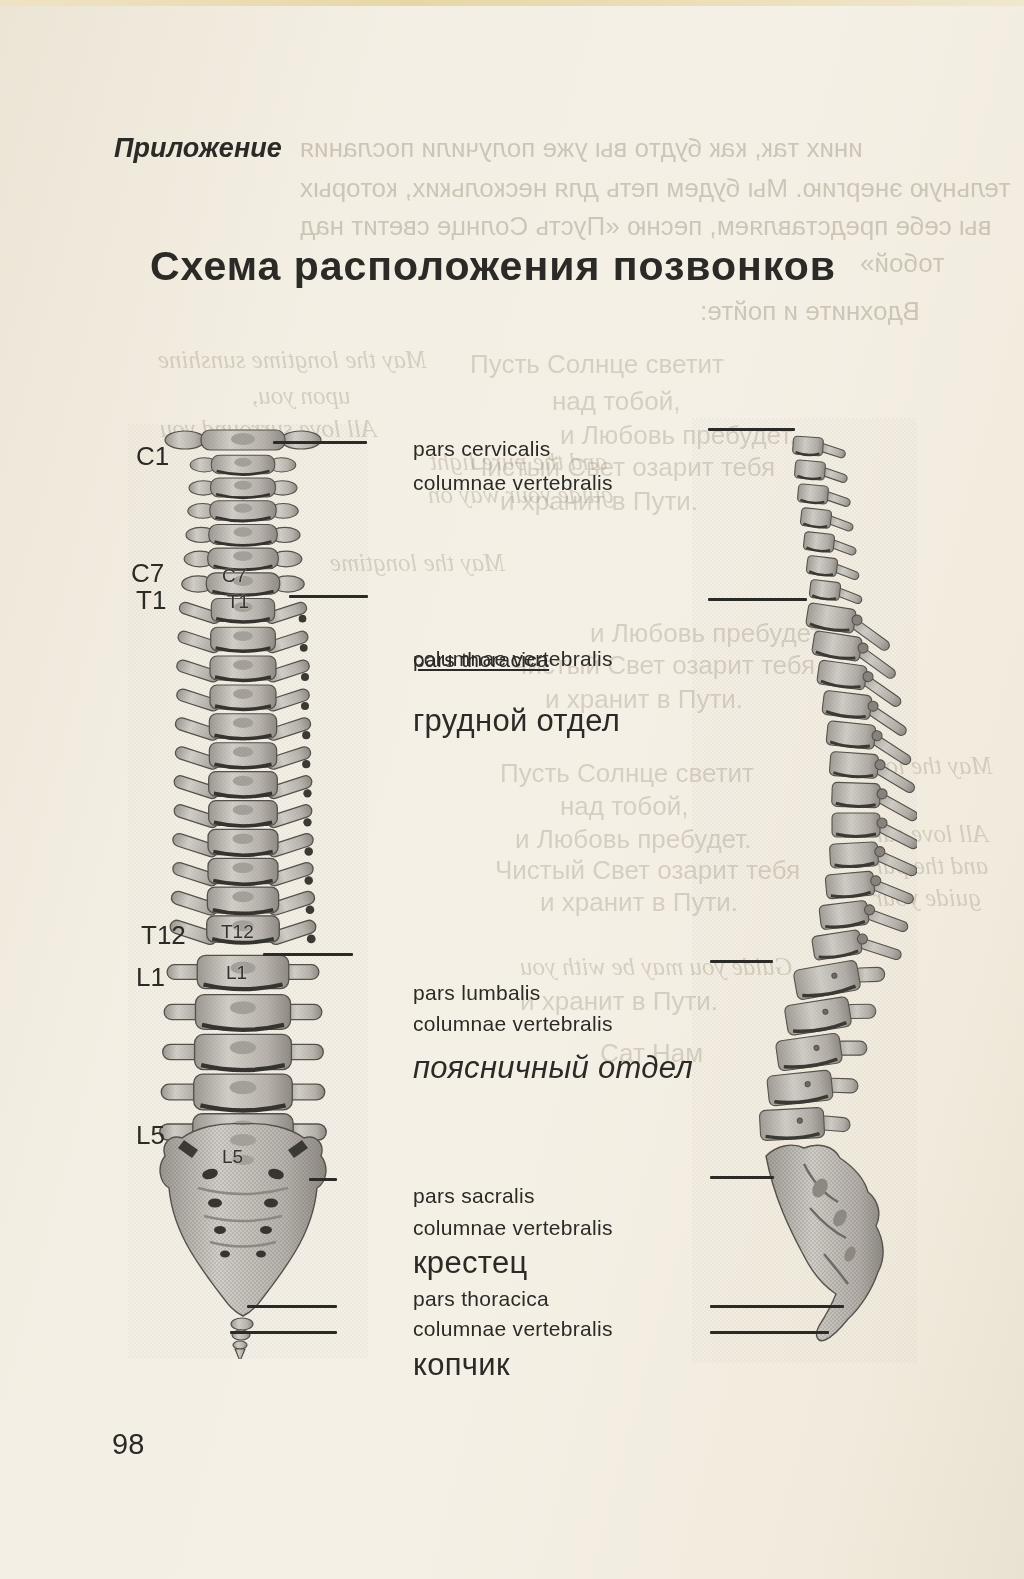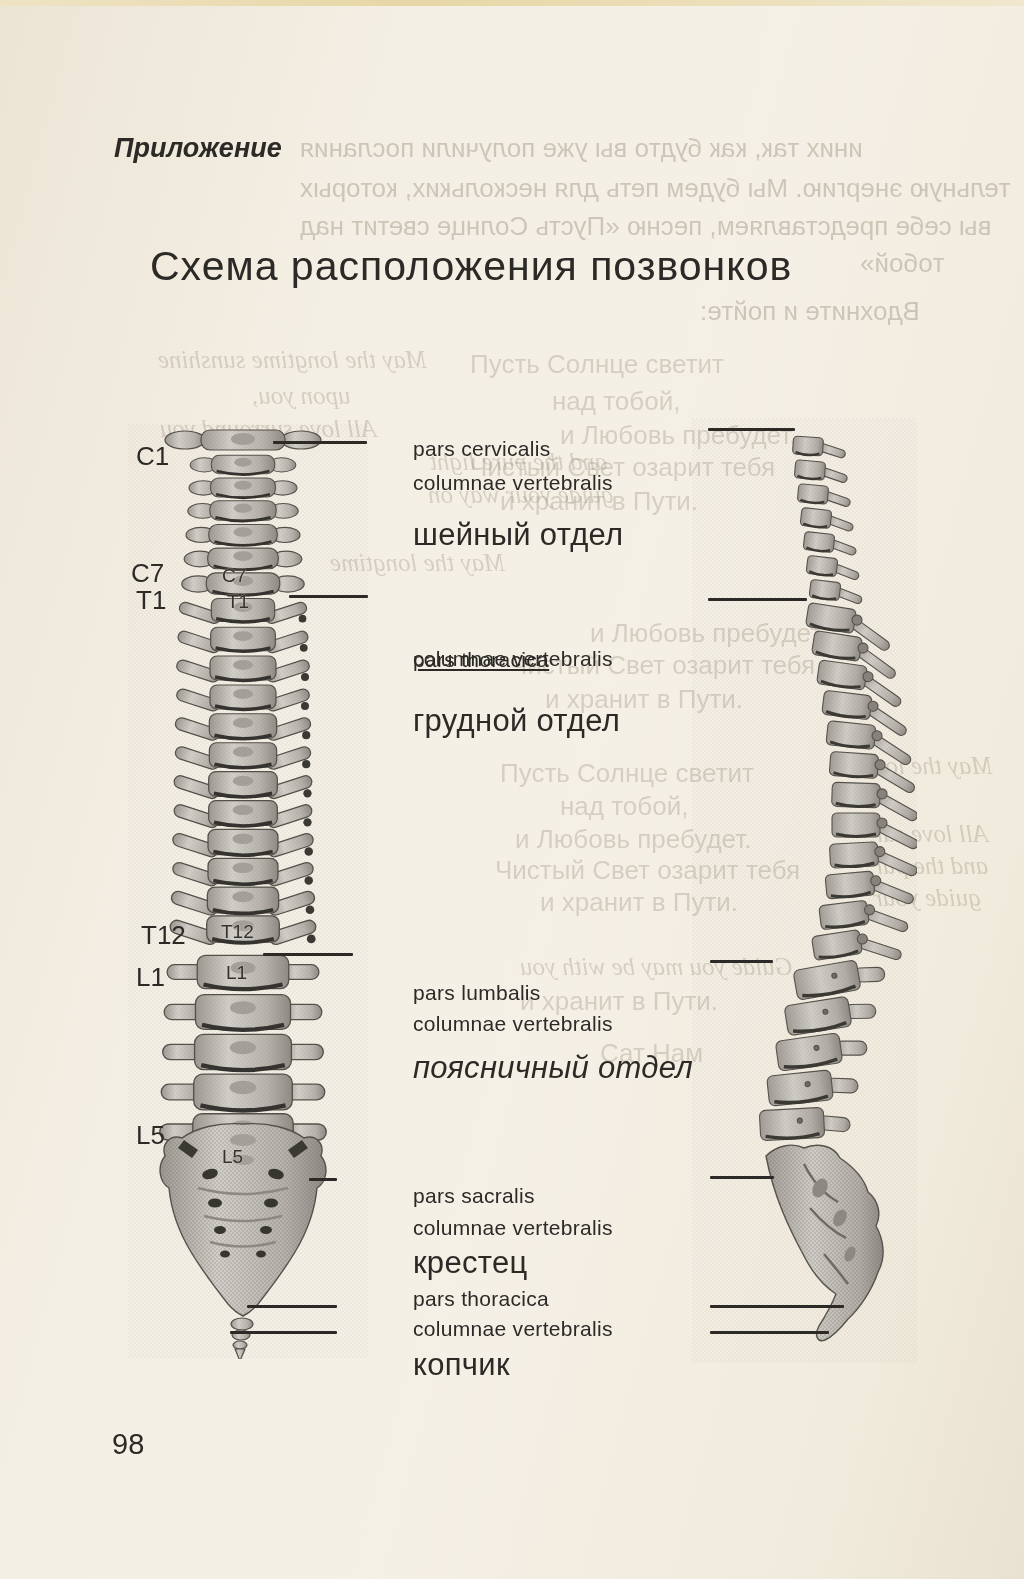--- a/index.html
+++ b/index.html
@@ -2,21 +2,21 @@
 <html><head>
 <meta charset="utf-8">
 <style>
   html,body{margin:0;padding:0;background:#cfc9bb;}
   .page{position:relative;width:1024px;height:1579px;overflow:hidden;
         background:linear-gradient(105deg,#ece5d6 0%,#f4efe4 28%,#f5f0e6 55%,#f1ebdd 85%,#e9e2d2 100%);
         font-family:"Liberation Sans",sans-serif;color:#2b2a27;}
   .topstrip{position:absolute;top:0;left:0;right:0;height:6px;
         background:linear-gradient(90deg,#efe3c4,#e7d7a6 40%,#f0e7cd);}
   .hdr{position:absolute;left:114px;top:133px;font-size:27px;font-style:italic;font-weight:600;z-index:5;}
-  .title{position:absolute;left:150px;top:243px;font-size:41px;font-weight:normal;letter-spacing:1px;z-index:5;}
+  .title{position:absolute;left:150px;top:243px;font-size:41px;font-weight:bold;letter-spacing:1px;z-index:5;}
   .pagenum{position:absolute;left:112px;top:1428px;font-size:29px;z-index:5;}
   .lbl{position:absolute;left:413px;font-size:21px;letter-spacing:.3px;z-index:5;white-space:nowrap;}
   .rus{font-size:31px;}
   .mark{position:absolute;font-size:26px;z-index:5;}
   .bmark{position:absolute;font-size:19px;color:#34322e;z-index:4;text-shadow:0 0 2px #d8d5cf;}
   .lead{position:absolute;height:3px;background:#2c2a27;border-radius:1px;z-index:4;}
   .ghost{position:absolute;color:#8f8470;opacity:.30;white-space:nowrap;font-size:26px;z-index:1;}
   .g1{opacity:.38;}
   .gm{transform:scaleX(-1);}
   .gen{font-family:"Liberation Serif",serif;font-style:italic;font-size:25px;}
@@ -284,21 +284,20 @@
   <div class="mark" style="left:136px;top:1120px;">L5</div>
 
   <div class="bmark" style="left:222px;top:565px;">C7</div>
   <div class="bmark" style="left:227px;top:591px;">T1</div>
   <div class="bmark" style="left:221px;top:921px;">T12</div>
   <div class="bmark" style="left:226px;top:962px;">L1</div>
   <div class="bmark" style="left:222px;top:1146px;">L5</div>
 
   <div class="lbl" style="top:437px;">pars cervicalis</div>
   <div class="lbl" style="top:471px;">columnae vertebralis</div>
-  <div class="lbl rus" style="top:517px;">шейный отдел</div>
 
   <div class="lbl" style="top:648px;text-decoration:underline;">pars thoracica</div>
   <div class="lbl" style="top:647px;">columnae vertebralis</div>
   <div class="lbl rus" style="top:703px;">грудной отдел</div>
 
   <div class="lbl" style="top:981px;">pars lumbalis</div>
   <div class="lbl" style="top:1012px;">columnae vertebralis</div>
   <div class="lbl rus" style="top:1050px;font-style:italic;">поясничный отдел</div>
 
   <div class="lbl" style="top:1184px;text-align:center;">pars sacralis</div>

